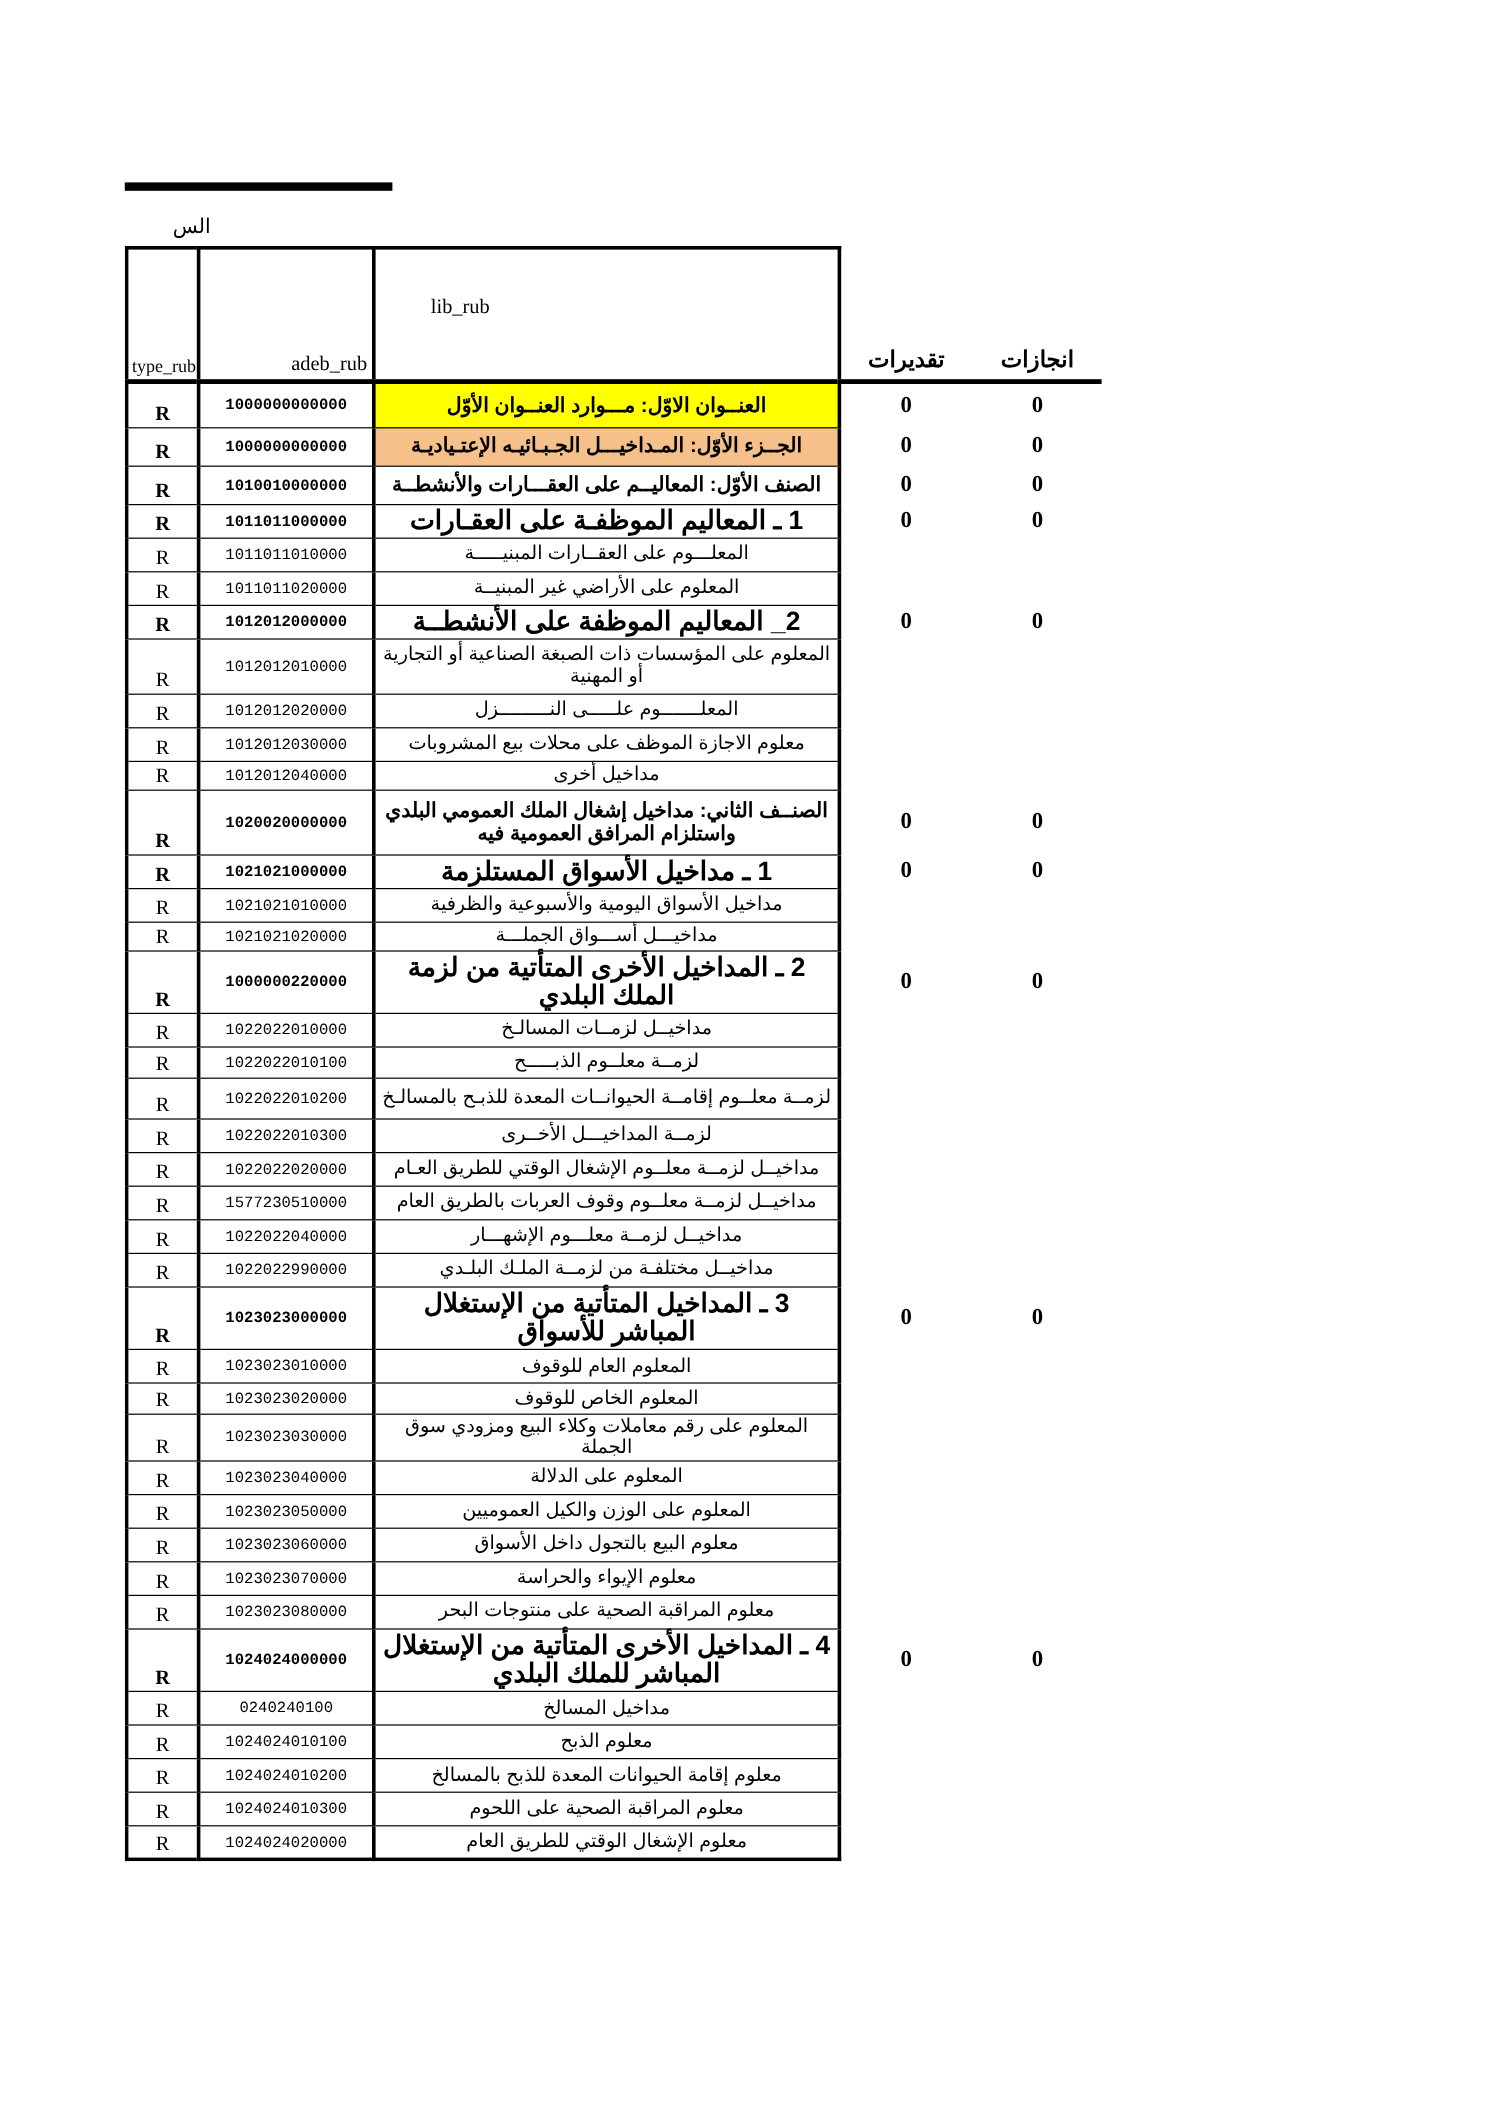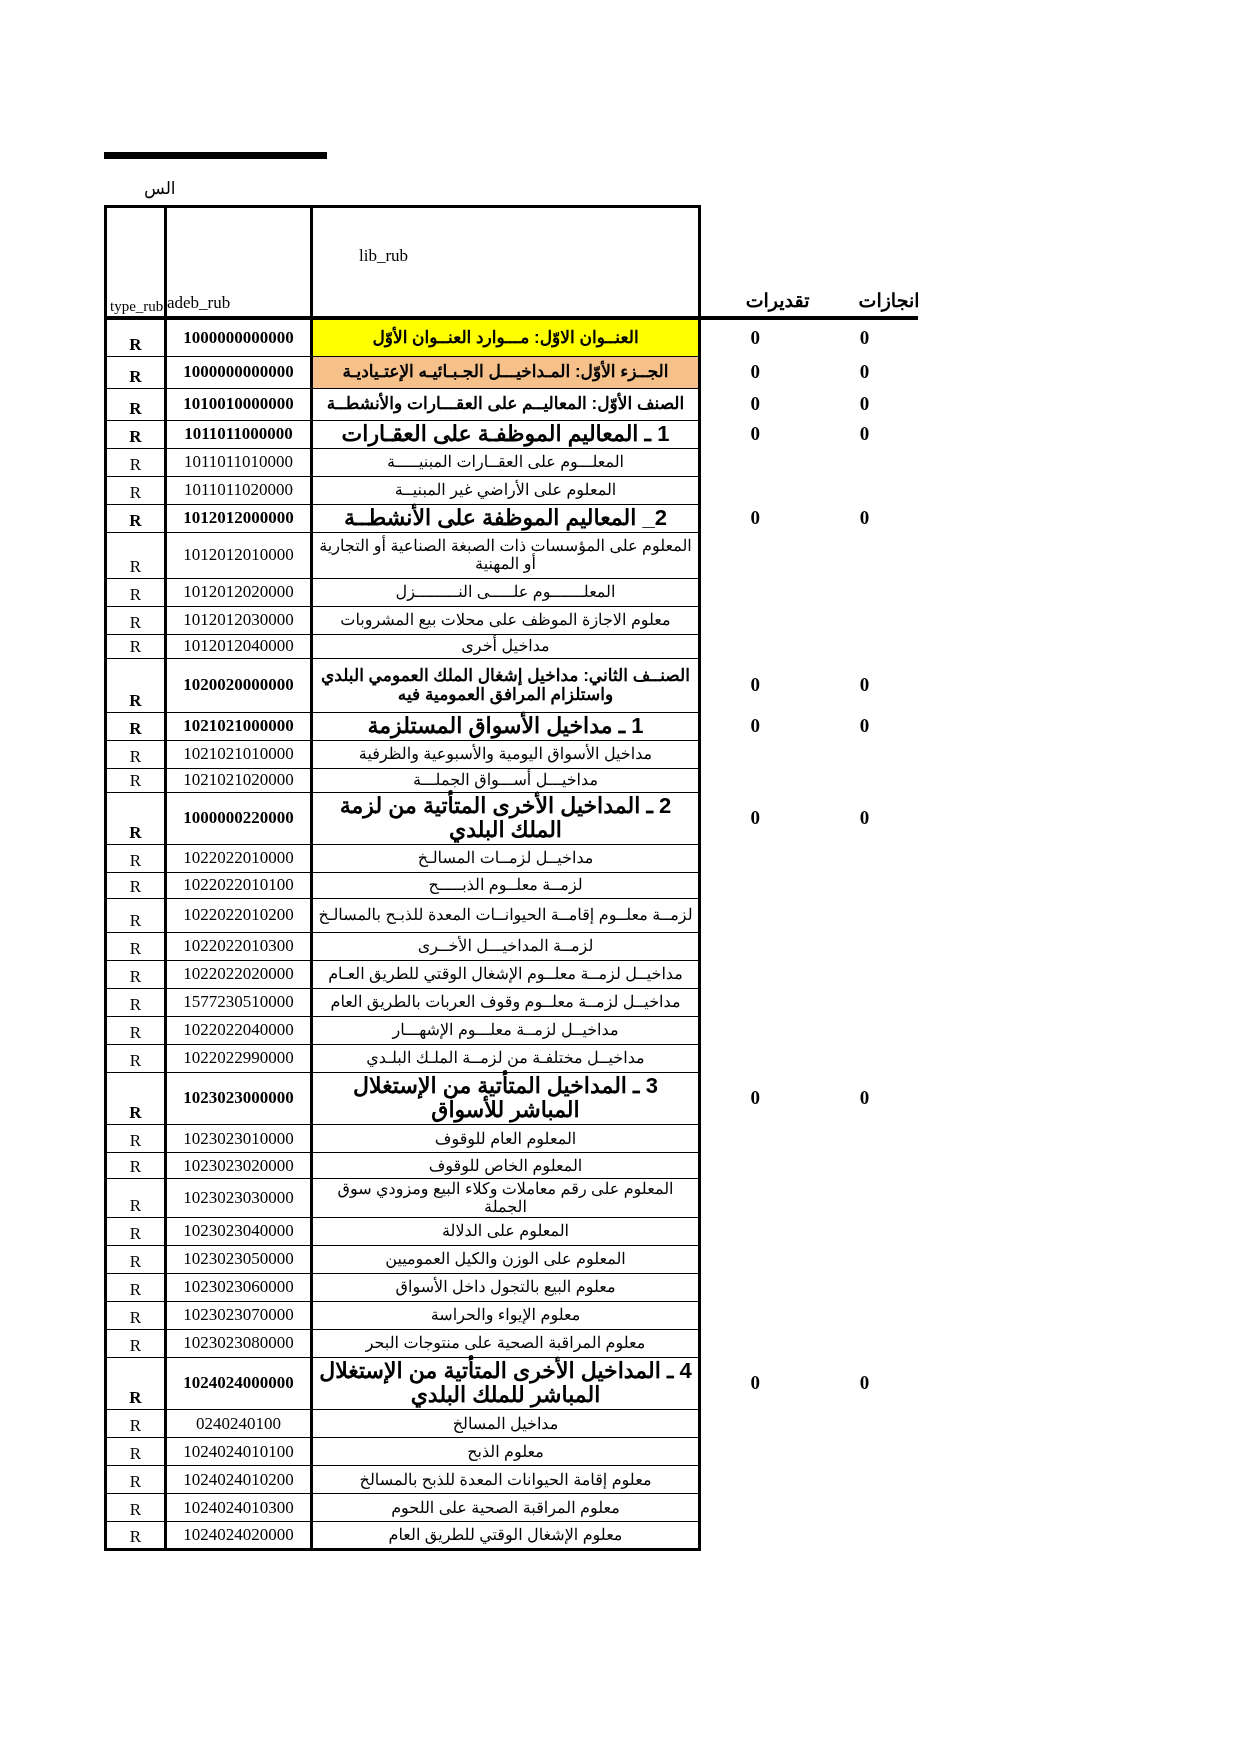--- a/index.html
+++ b/index.html
@@ -67,21 +67,21 @@
     font-weight: normal;
     height: 78px;
     position: relative;
   }
 
   th.h-anj, th.h-taq {
     border: none;
     font-family: "Liberation Serif", serif;
     font-weight: bold;
     font-size: 19px;
-    text-align: right;
+    text-align: center;
     padding-bottom: 4px;
     border-bottom: 4px solid #000;
   }
 
   th.h-lib {
     border-left: 3px solid #000;
     border-right: 3px solid #000;
     border-top: 3px solid #000;
     border-bottom: 4px solid #000;
     font-family: "Liberation Serif", serif;
@@ -93,21 +93,21 @@
   }
   th.h-lib span { display: inline-block; padding-top: 38px; padding-left: 46px; }
 
   th.h-adeb {
     border-left: 3px solid #000;
     border-right: 3px solid #000;
     border-top: 3px solid #000;
     border-bottom: 4px solid #000;
     font-family: "Liberation Serif", serif;
     font-size: 17px;
-    text-align: left;
+    text-align: right;
     direction: ltr;
     vertical-align: bottom;
     padding: 0 4px 3px 0;
   }
 
   th.h-type {
     border-left: 3px solid #000;
     border-right: 3px solid #000;
     border-top: 3px solid #000;
     border-bottom: 4px solid #000;
@@ -145,22 +145,22 @@
     padding: 1px 5px;
     line-height: 1.12;
     vertical-align: middle;
   }
 
   td.adeb {
     border-left: 3px solid #000;
     border-right: 3px solid #000;
     border-top: 1px solid #000;
     border-bottom: 1px solid #000;
-    font-family: Liberation Serif, serif;
-    font-size: 17px;
+    font-family: Liberation Mono, monospace;
+    font-size: 13px;
     text-align: center;
     direction: ltr;
     vertical-align: middle;
     padding: 1px 2px;
   }
 
   td.type {
     border-left: 3px solid #000;
     border-right: 3px solid #000;
     border-top: 1px solid #000;

